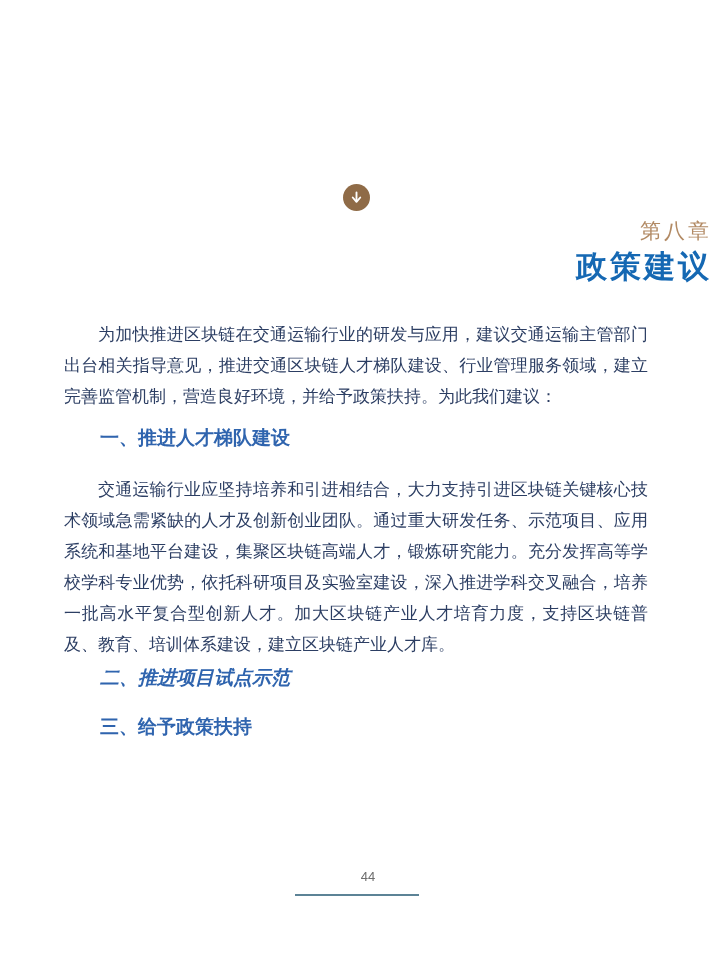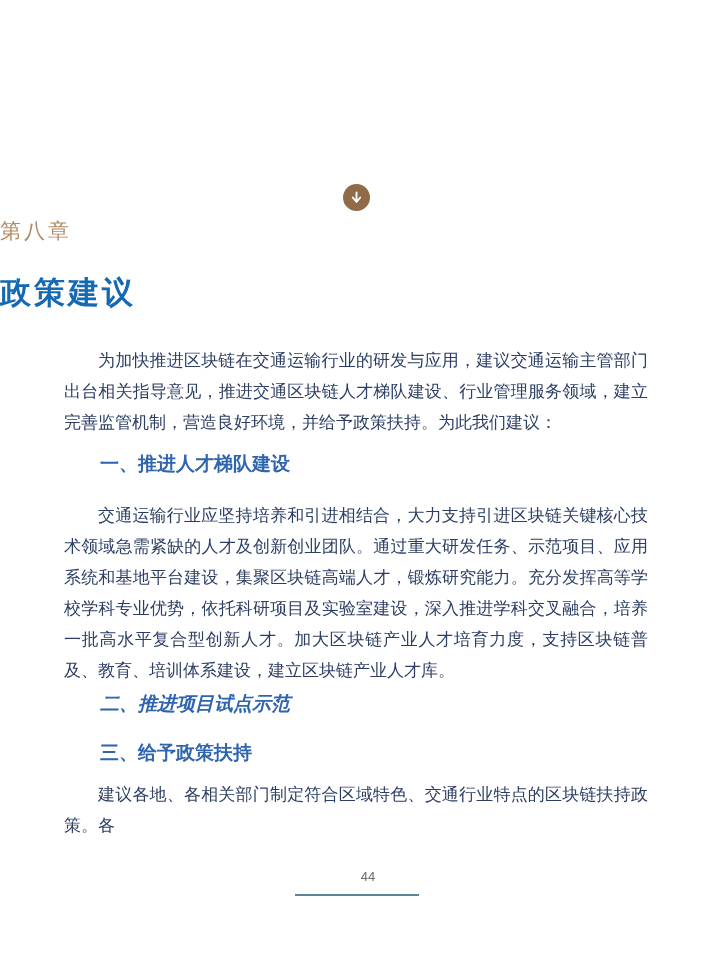--- a/index.html
+++ b/index.html
@@ -8,21 +8,21 @@
     position: relative;
     width: 712px;
     height: 955px;
     margin: 0 auto;
     background: #ffffff;
     overflow: hidden;
     font-family: "Liberation Serif", serif;
   }
   .chapter-header {
     padding-top: 184px;
-    text-align: left;
+    text-align: right;
   }
   .chapter-icon {
     width: 27px;
     height: 27px;
     border-radius: 50%;
     background: #8f6b47;
     margin: 0 auto;
     display: flex;
     align-items: center;
     justify-content: center;
@@ -30,21 +30,21 @@
   .chapter-icon svg { display: block; }
   .chapter-label {
     margin-top: 7px;
     font-family: "Liberation Sans", sans-serif;
     font-size: 21px;
     line-height: 26px;
     letter-spacing: 3px;
     color: #b28a64;
   }
   .doc-title {
-    margin-top: 31px;
+    margin-top: 5px;
     font-family: "Liberation Sans", sans-serif;
     font-size: 31px;
     line-height: 36px;
     font-weight: bold;
     letter-spacing: 3px;
     color: #1568b3;
   }
   .content {
     margin: 34px 64px 0 64px;
     color: #2c3e63;
@@ -104,19 +104,18 @@
 
   <div class="content">
     <p class="para-intro">为加快推进区块链在交通运输行业的研发与应用，建议交通运输主管部门出台相关指导意见，推进交通区块链人才梯队建设、行业管理服务领域，建立完善监管机制，营造良好环境，并给予政策扶持。为此我们建议：</p>
 
     <div class="section-heading heading-1">一、推进人才梯队建设</div>
     <p>交通运输行业应坚持培养和引进相结合，大力支持引进区块链关键核心技术领域急需紧缺的人才及创新创业团队。通过重大研发任务、示范项目、应用系统和基地平台建设，集聚区块链高端人才，锻炼研究能力。充分发挥高等学校学科专业优势，依托科研项目及实验室建设，深入推进学科交叉融合，培养一批高水平复合型创新人才。加大区块链产业人才培育力度，支持区块链普及、教育、培训体系建设，建立区块链产业人才库。</p>
 
     <div class="section-heading heading-2">二、推进项目试点示范</div>
 
     <div class="section-heading heading-3">三、给予政策扶持</div>
-    <p>建议各地、各相关部门制定符合区域特色、交通行业特点的区块链扶持政策。各</p>
   </div>
 
   <div class="page-footer-number">44</div>
   <div class="page-footer-line"></div>
 
 </div>
 
 </body></html>

